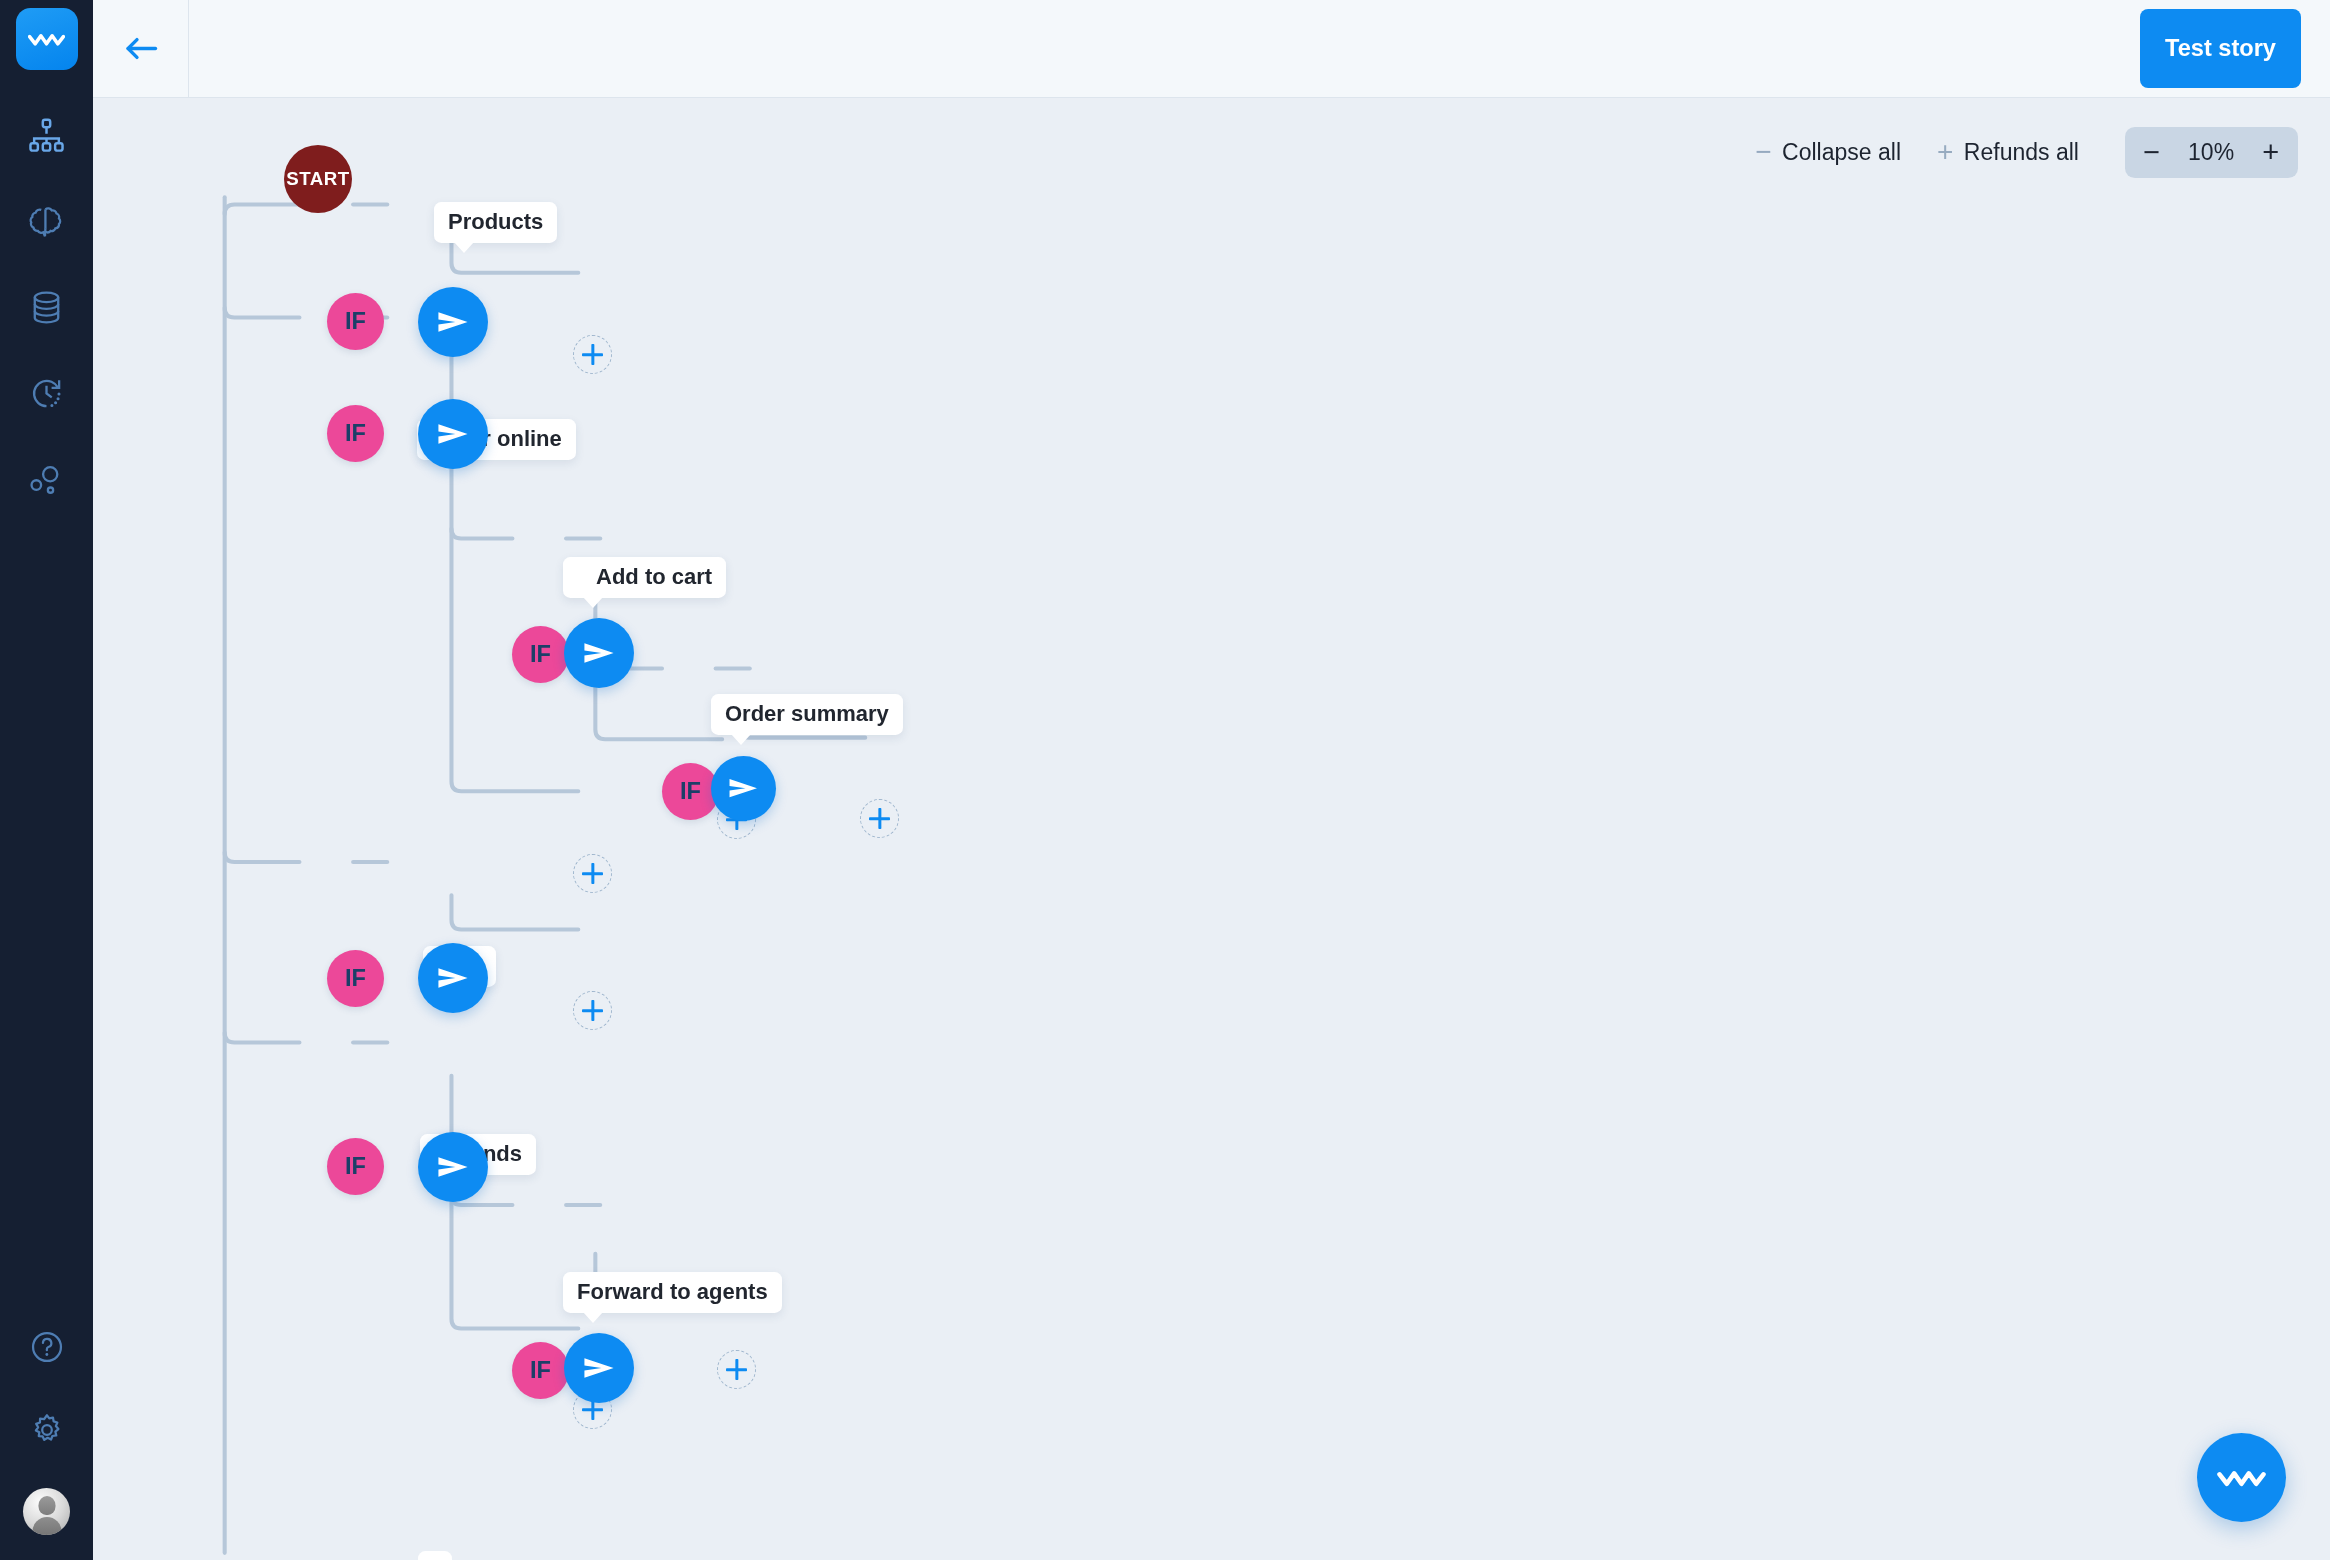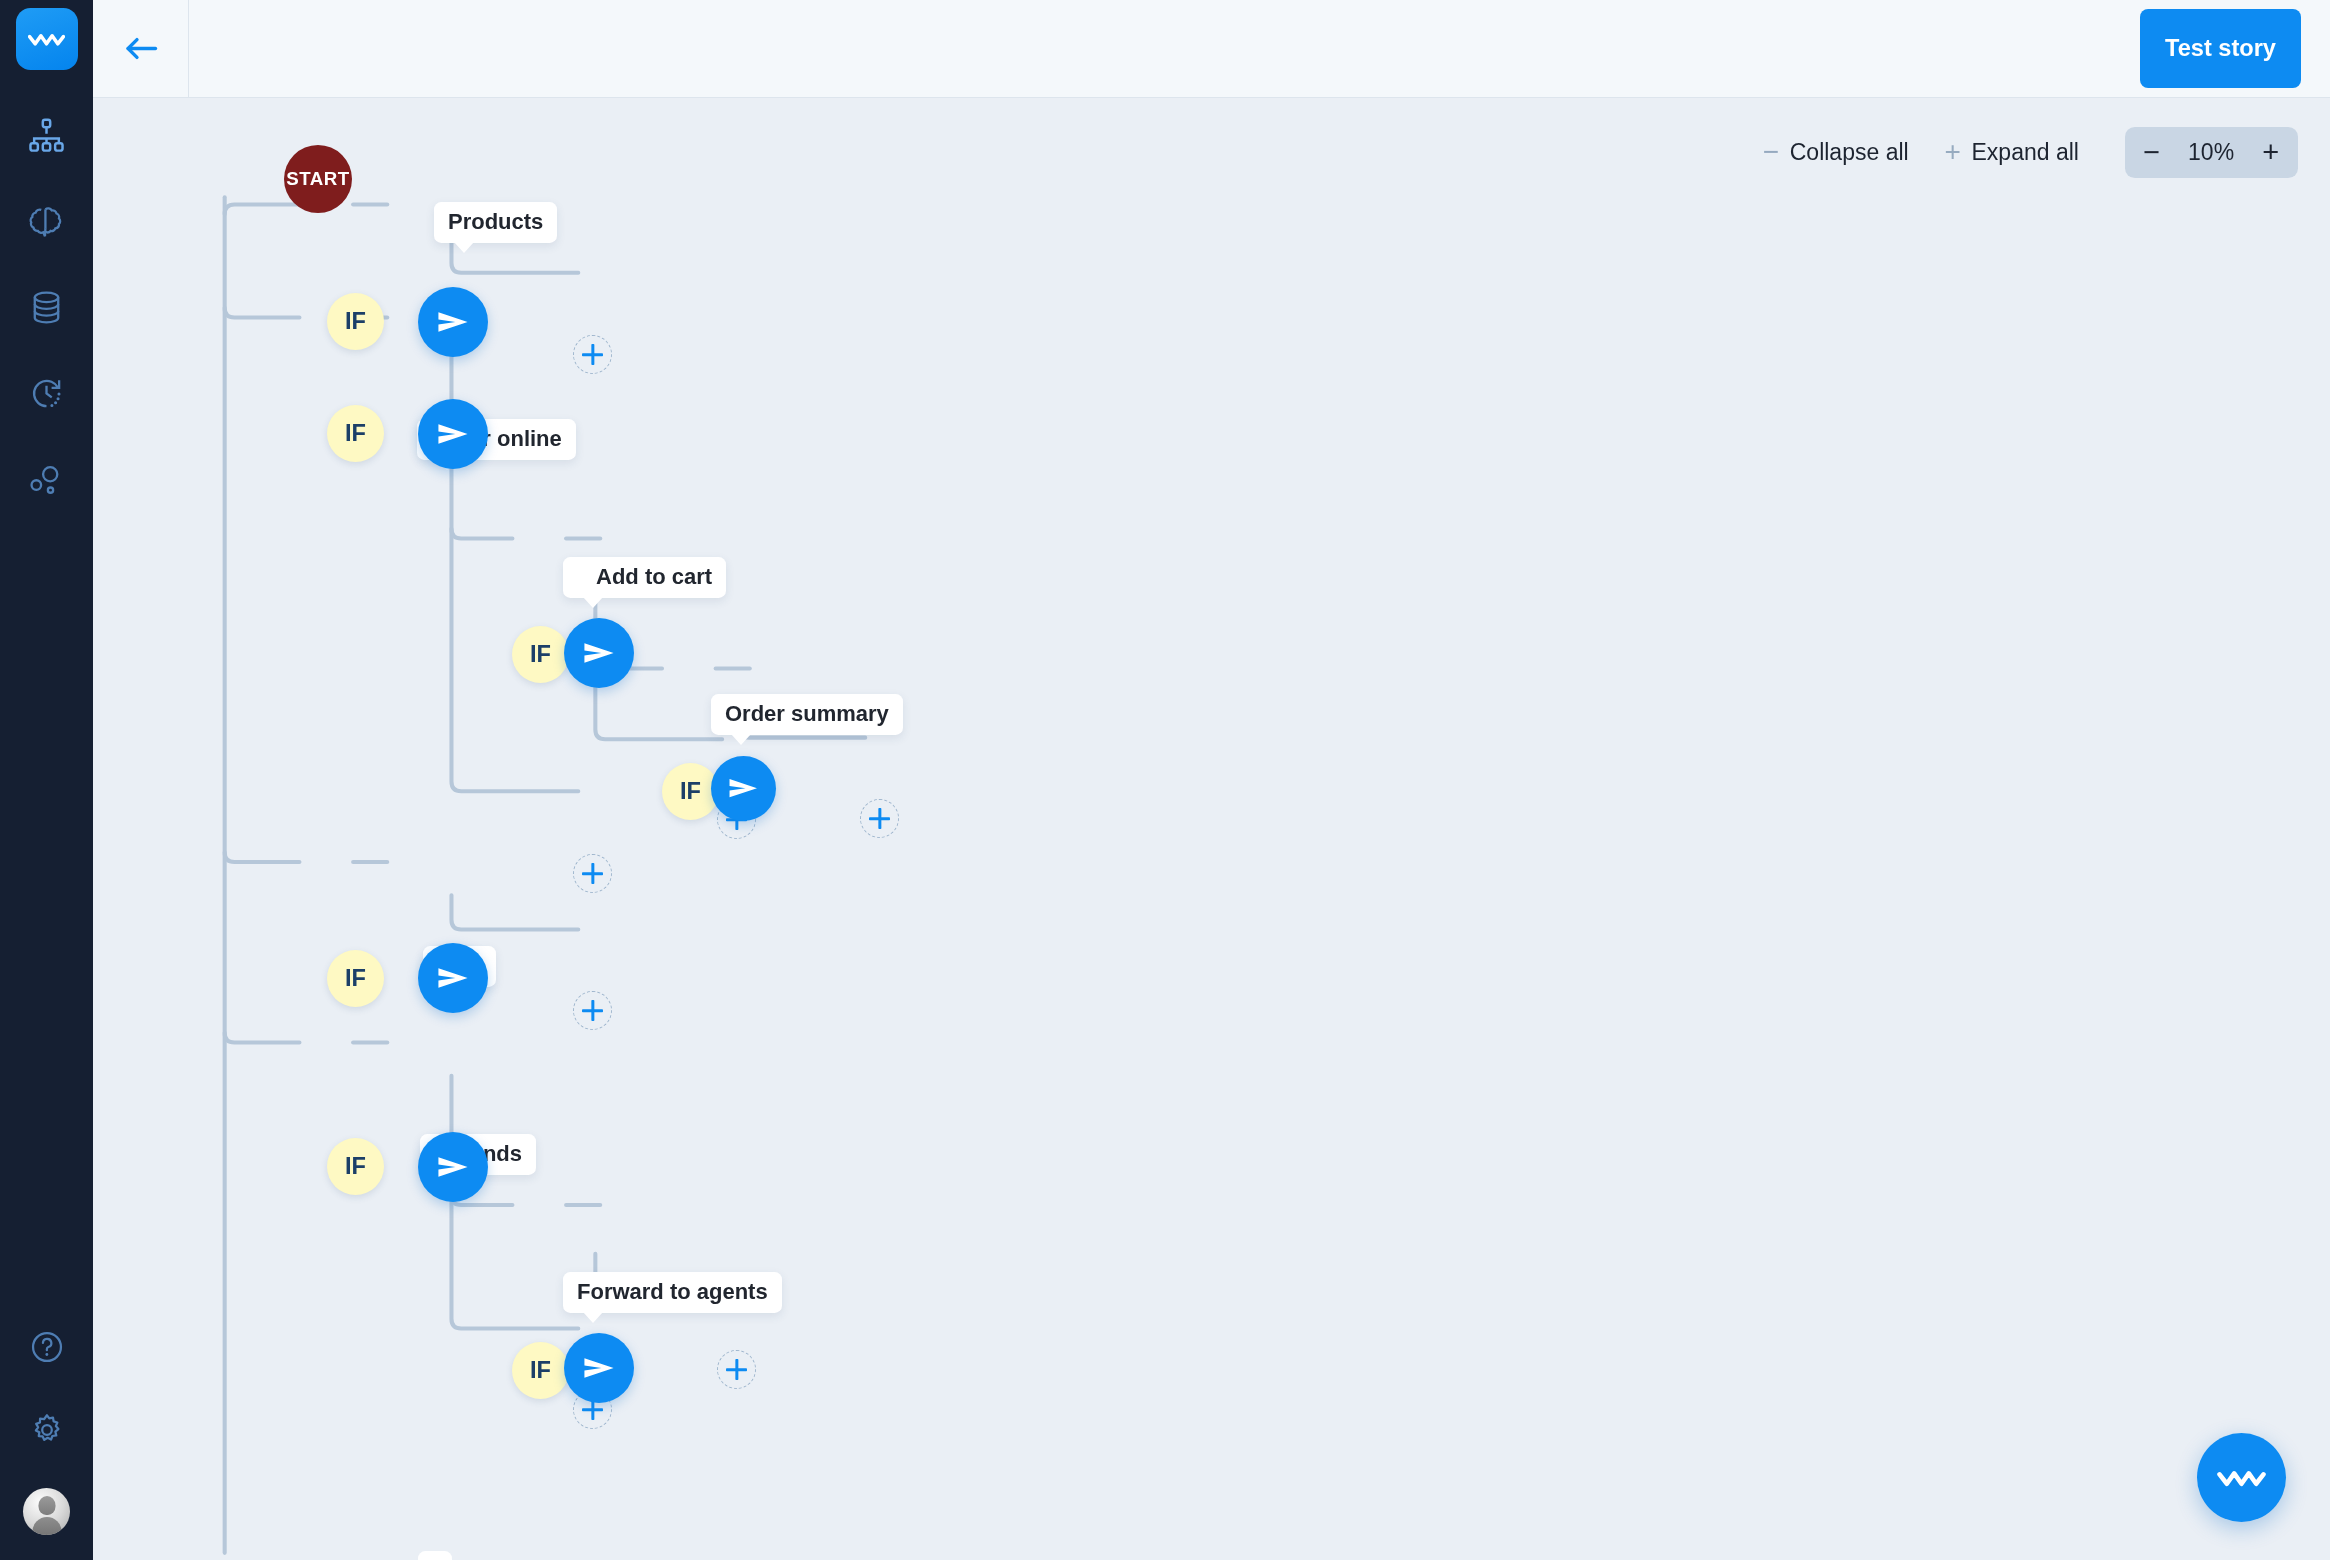--- a/index.html
+++ b/index.html
@@ -123,21 +123,21 @@
 
   .start-node {
     width: 68px; height: 68px; border-radius:50%;
     background:#7f1d1d; color:#fff;
     display:flex; align-items:center; justify-content:center;
     font-size: 18.7px; font-weight:700; letter-spacing:0.5px;
     cursor:pointer;
   }
   .if-node {
     width: 57px; height: 57px; border-radius:50%;
-    background:#fef9c3; color:#1c3f68;
+    background:#ec4899; color:#1c3f68;
     display:flex; align-items:center; justify-content:center;
     font-size: 23.6px; font-weight:700;
     box-shadow: 0 2.4px 7.3px rgba(40,70,110,0.13);
     cursor:pointer;
   }
   .msg-node {
     border-radius:50%;
     background:#0d8bf2;
     display:flex; align-items:center; justify-content:center;
     box-shadow: 0 4.1px 11.4px rgba(13,110,200,0.26);
@@ -283,21 +283,21 @@
 
       <div id="canvas-toolbar">
 
         <div class="tool-action">
           <span class="tool-sign">−</span>
           <span>Collapse all</span>
         </div>
 
         <div class="tool-action">
           <span class="tool-sign plus">+</span>
-          <span>Expand all</span>
+          <span>Refunds all</span>
         </div>
 
         <div id="zoom-group">
           <button class="zoom-btn">−</button>
           <span id="zoom-level">10%</span>
           <button class="zoom-btn">+</button>
         </div>
       </div>
 
       <div id="flow">

